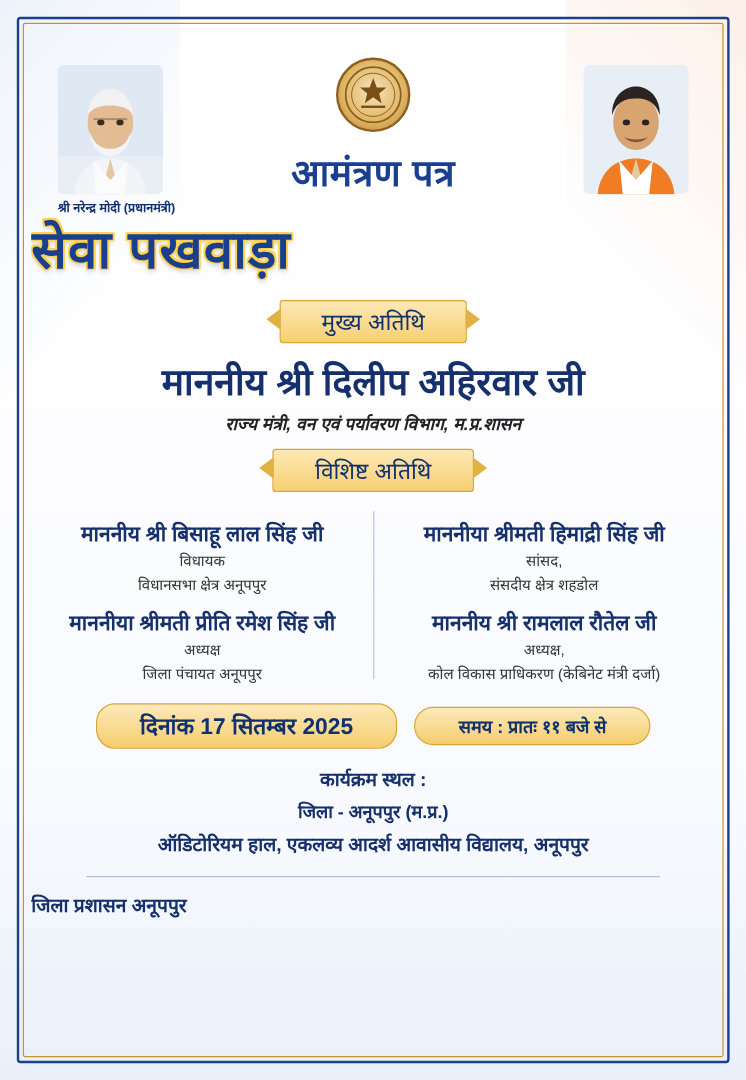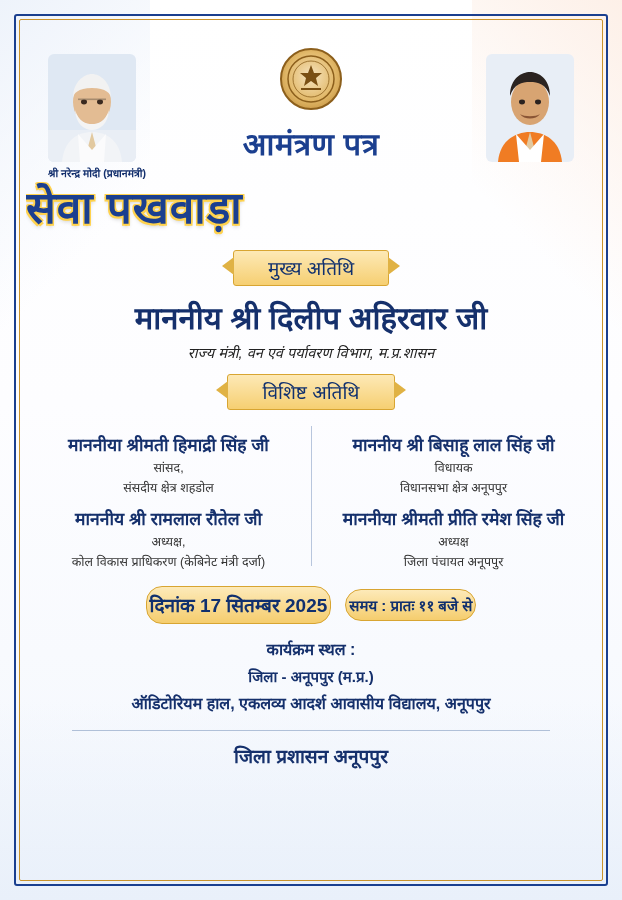--- a/index.html
+++ b/index.html
@@ -107,21 +107,21 @@
   }
   .ribbon:before{left:-12px;border-right:12px solid #e0b244;}
   .ribbon:after{right:-12px;border-left:12px solid #e0b244;}
 
   .chief-name{
     text-align:center;margin-top:10px;
     font-size:31px;font-weight:bold;color:#15306c;
   }
   .chief-desig{
     text-align:center;margin-top:4px;
-    font-size:14.5px;color:#222;font-style:italic;
+    font-size:14.5px;color:#222;font-style:italic;font-weight:bold;
   }
 
   
   .guests{
     margin-top:12px;display:flex;position:relative;
   }
   .guests .col{flex:1;padding:0 6px;}
   .divider{
     position:absolute;left:50%;top:4px;bottom:4px;width:1px;
     background:#b8c6dd;
@@ -134,39 +134,39 @@
     text-align:center;font-size:12.5px;color:#333;margin-top:3px;
   }
 
   
   .dt-row{
     margin-top:16px;display:flex;justify-content:center;align-items:center;gap:14px;
   }
   .pill{
     background:linear-gradient(180deg,#fdeab9 0%,#f5cd6e 100%);
     border:1px solid #d8a532;border-radius:16px;
-    padding:5px 3px;color:#10306e;font-weight:bold;
+    padding:5px 36px;color:#10306e;font-weight:bold;
   }
   .pill.date{font-size:19px;}
   .pill.time{font-size:15px;}
 
   
   .venue-label{
     text-align:center;margin-top:14px;font-size:16px;font-weight:bold;color:#15306c;
   }
   .venue-line{
     text-align:center;margin-top:6px;font-size:16px;color:#15306c;font-weight:bold;
   }
   .venue-line.small{font-size:15px;}
 
   .rule{
     margin:16px auto 0;width:84%;height:1px;background:#b0c0d8;
   }
   .footer{
-    text-align:center;margin-top:12px;font-size:19px;font-weight:bold;color:#15306c;
+    margin-top:12px;font-size:16px;font-weight:bold;color:#15306c;
   }
 </style>
 </head>
 <body>
 
 <div class="card">
   <div class="wash-left"></div>
   <div class="wash-right"></div>
   <div class="wash-bottom"></div>
   <div class="border-outer"></div>
@@ -230,40 +230,40 @@
     <div class="chief-desig">राज्य मंत्री, वन एवं पर्यावरण विभाग, म.प्र.शासन</div>
 
     <div class="ribbon-wrap" style="margin-top:12px;">
       <div class="ribbon">विशिष्ट अतिथि</div>
     </div>
 
     <div class="guests">
       <div class="divider"></div>
       <div class="col">
         <div>
+          <div class="g-name">माननीय श्री बिसाहू लाल सिंह जी</div>
+          <div class="g-line">विधायक</div>
+          <div class="g-line">विधानसभा क्षेत्र अनूपपुर</div>
+        </div>
+        <div>
+          <div class="g-name">माननीया श्रीमती प्रीति रमेश सिंह जी</div>
+          <div class="g-line">अध्यक्ष</div>
+          <div class="g-line">जिला पंचायत अनूपपुर</div>
+        </div>
+      </div>
+      <div class="col">
+        <div>
           <div class="g-name">माननीया श्रीमती हिमाद्री सिंह जी</div>
           <div class="g-line">सांसद,</div>
           <div class="g-line">संसदीय क्षेत्र शहडोल</div>
         </div>
         <div>
           <div class="g-name">माननीय श्री रामलाल रौतेल जी</div>
           <div class="g-line">अध्यक्ष,</div>
           <div class="g-line">कोल विकास प्राधिकरण (केबिनेट मंत्री दर्जा)</div>
-        </div>
-      </div>
-      <div class="col">
-        <div>
-          <div class="g-name">माननीय श्री बिसाहू लाल सिंह जी</div>
-          <div class="g-line">विधायक</div>
-          <div class="g-line">विधानसभा क्षेत्र अनूपपुर</div>
-        </div>
-        <div>
-          <div class="g-name">माननीया श्रीमती प्रीति रमेश सिंह जी</div>
-          <div class="g-line">अध्यक्ष</div>
-          <div class="g-line">जिला पंचायत अनूपपुर</div>
         </div>
       </div>
     </div>
 
     <div class="dt-row">
       <div class="pill date">दिनांक 17 सितम्बर 2025</div>
       <div class="pill time">समय : प्रातः ११ बजे से</div>
     </div>
 
     <div class="venue-label">कार्यक्रम स्थल :</div>

